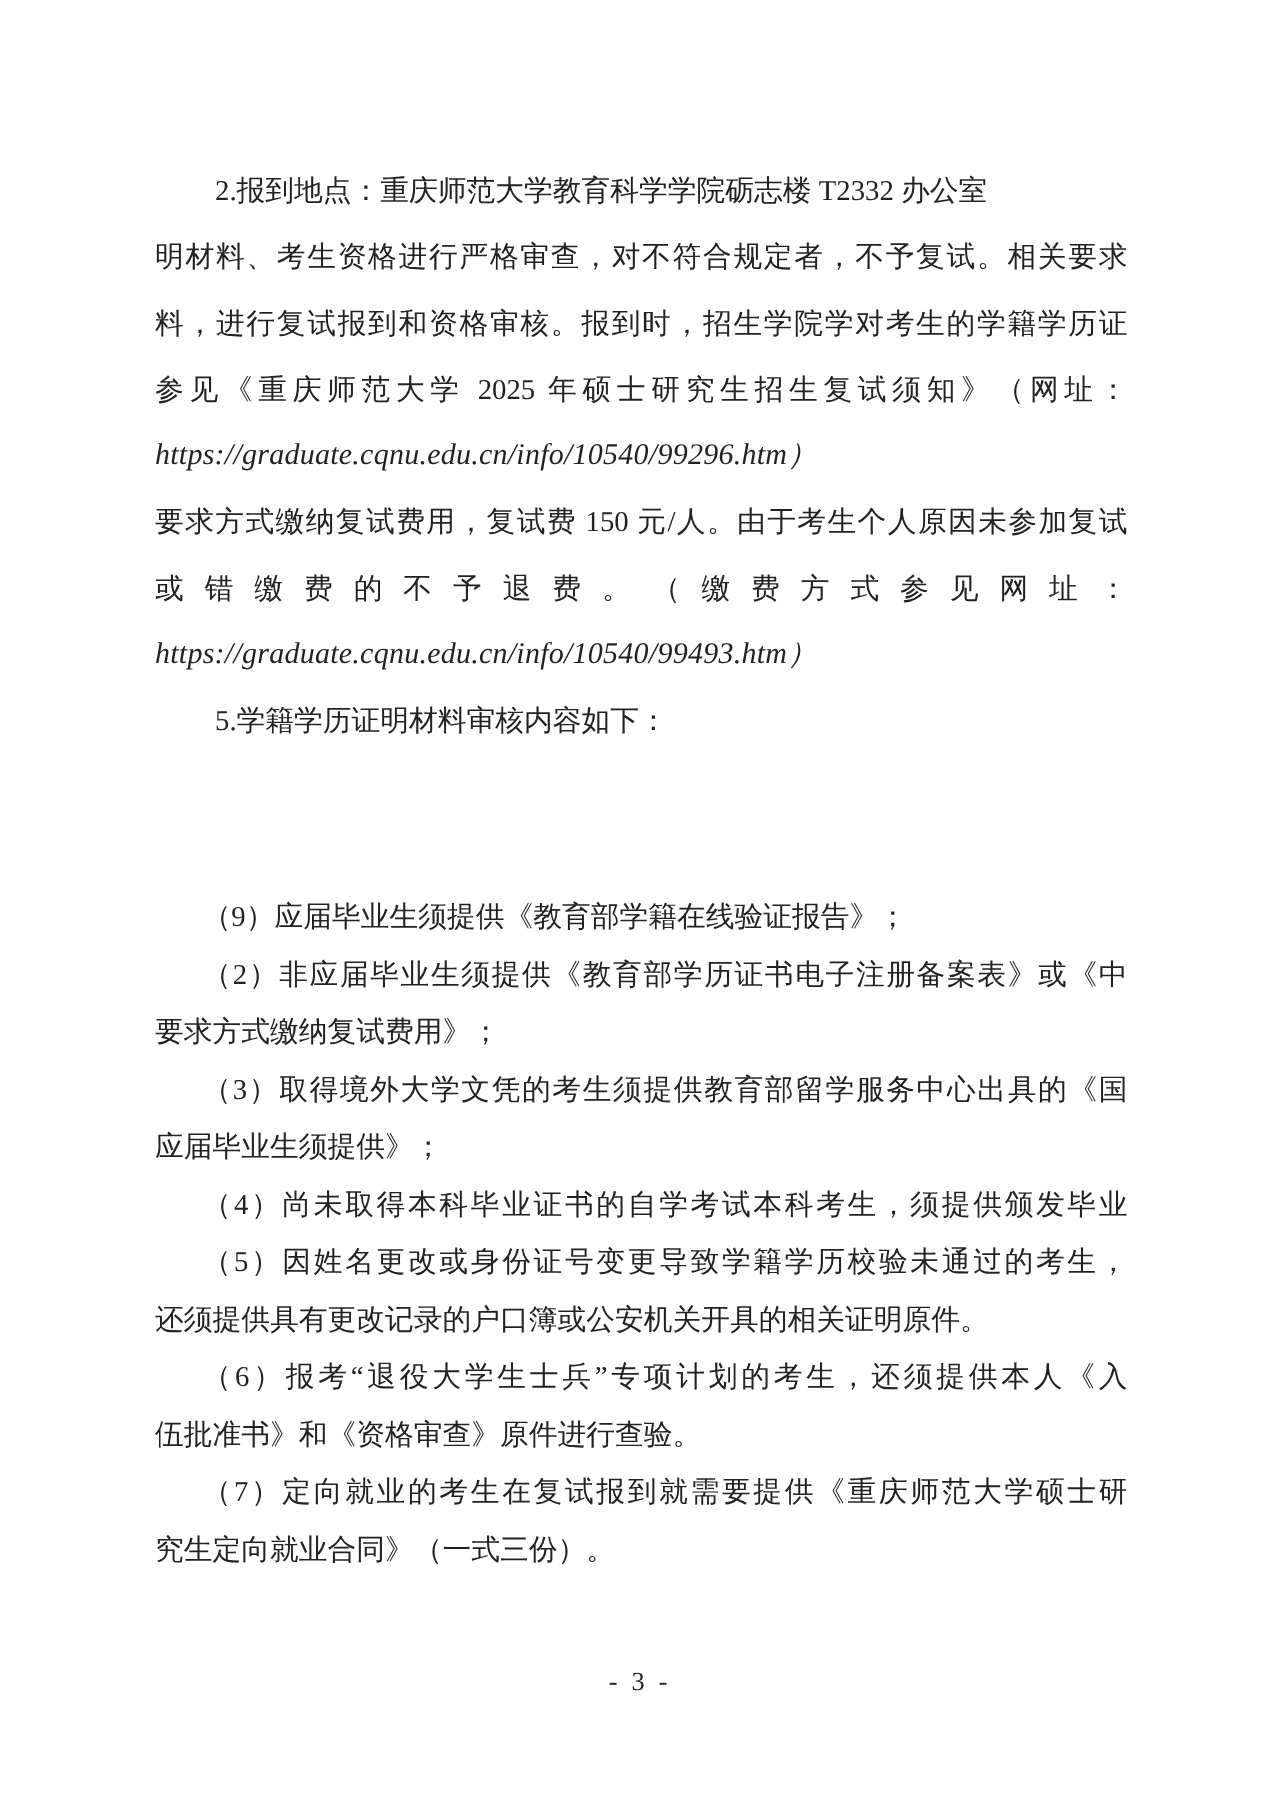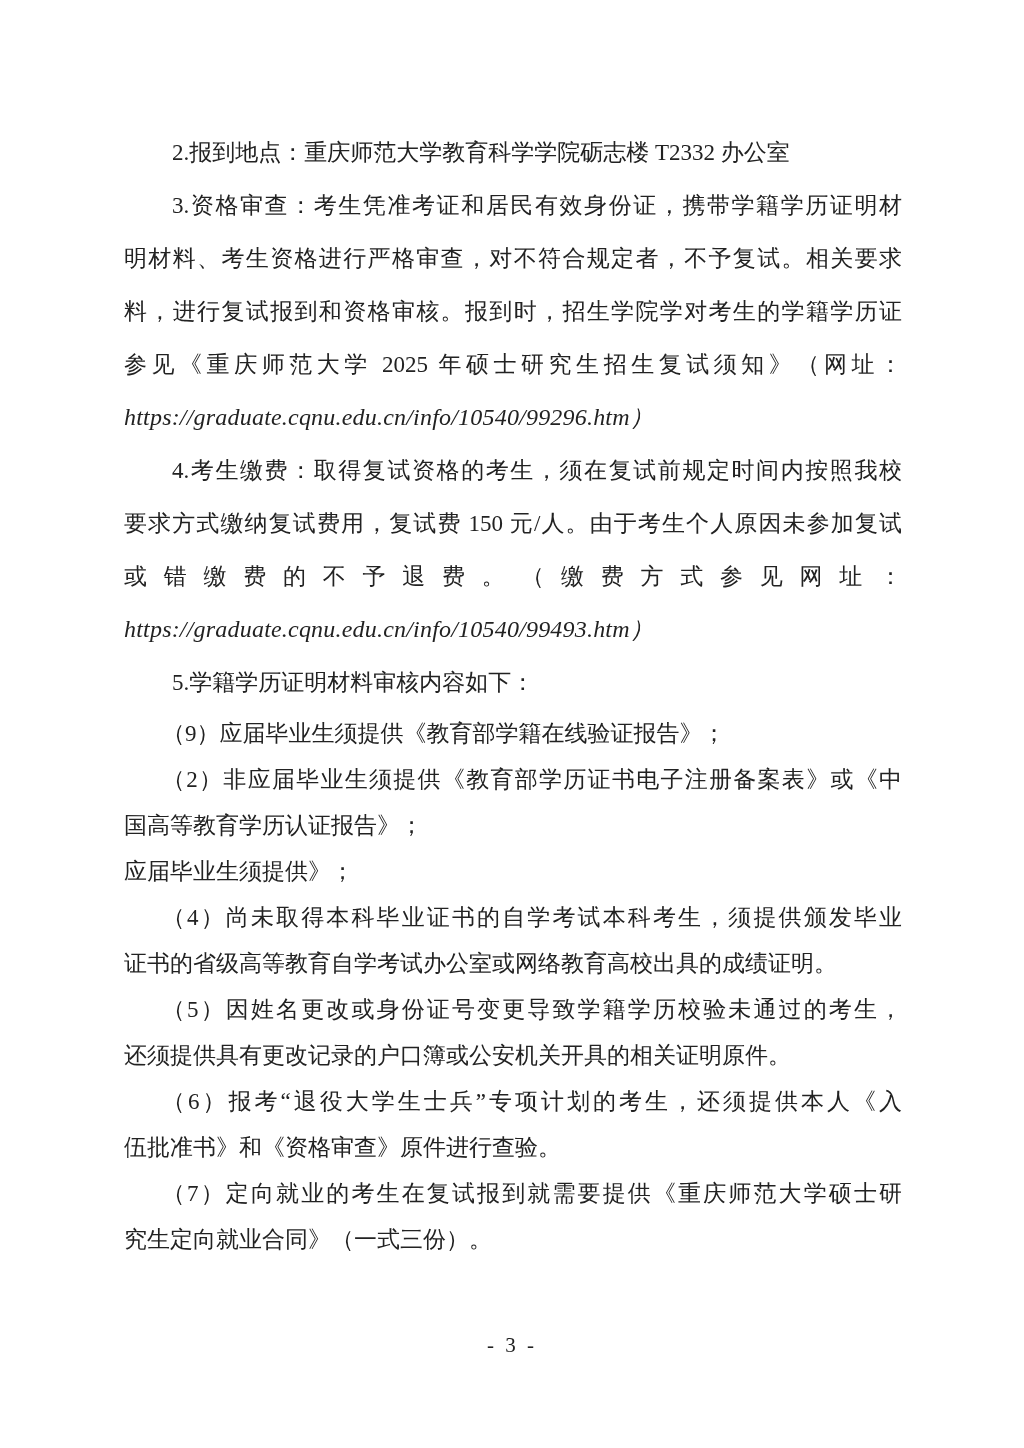--- a/index.html
+++ b/index.html
@@ -55,39 +55,37 @@
     color: var(--text-color, #222222);
   }
 </style>
 </head>
 <body>
 
 <div class="page" style="--page-bg: #ffffff; --text-color: #222222;">
 
   <div class="text-block block-a">
     <div class="ln in2">2.报到地点：重庆师范大学教育科学学院砺志楼 T2332 办公室</div>
-    <div class="ln in2 jf">3.资格审查：考生凭准考证和居民有效身份证，携带学籍学历证明材</div>
     <div class="ln jf">明材料、考生资格进行严格审查，对不符合规定者，不予复试。相关要求</div>
     <div class="ln jf">料，进行复试报到和资格审核。报到时，招生学院学对考生的学籍学历证</div>
     <div class="ln jf">参见《重庆师范大学 2025 年硕士研究生招生复试须知》（网址：</div>
     <div class="ln url">https://graduate.cqnu.edu.cn/info/10540/99296.htm）</div>
-    <div class="ln in2 jf">4.考生缴费：取得复试资格的考生，须在复试前规定时间内按照我校</div>
     <div class="ln jf">要求方式缴纳复试费用，复试费 150 元/人。由于考生个人原因未参加复试</div>
     <div class="ln jf">或错缴费的不予退费。（缴费方式参见网址：</div>
     <div class="ln url">https://graduate.cqnu.edu.cn/info/10540/99493.htm）</div>
     <div class="ln in2">5.学籍学历证明材料审核内容如下：</div>
   </div>
 
   <div class="text-block block-b">
     <div class="ln inp">（9）应届毕业生须提供《教育部学籍在线验证报告》；</div>
     <div class="ln inp jf">（2）非应届毕业生须提供《教育部学历证书电子注册备案表》或《中</div>
-    <div class="ln">国高等教育学历认证报告》；</div>
+    <div class="ln">要求方式缴纳复试费用》；</div>
+    <div class="ln inp jf">（3）取得境外大学文凭的考生须提供教育部留学服务中心出具的《国</div>
     <div class="ln">应届毕业生须提供》；</div>
     <div class="ln inp jf">（4）尚未取得本科毕业证书的自学考试本科考生，须提供颁发毕业</div>
-    <div class="ln">证书的省级高等教育自学考试办公室或网络教育高校出具的成绩证明。</div>
     <div class="ln inp jf">（5）因姓名更改或身份证号变更导致学籍学历校验未通过的考生，</div>
     <div class="ln">还须提供具有更改记录的户口簿或公安机关开具的相关证明原件。</div>
     <div class="ln inp jf">（6）报考“退役大学生士兵”专项计划的考生，还须提供本人《入</div>
     <div class="ln">伍批准书》和《资格审查》原件进行查验。</div>
     <div class="ln inp jf">（7）定向就业的考生在复试报到就需要提供《重庆师范大学硕士研</div>
     <div class="ln">究生定向就业合同》（一式三份）。</div>
   </div>
 
   <div class="footer">
     <span>- 3 -</span>

